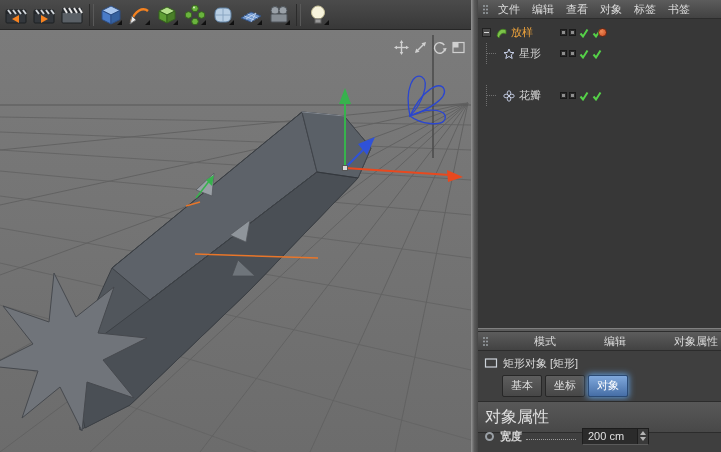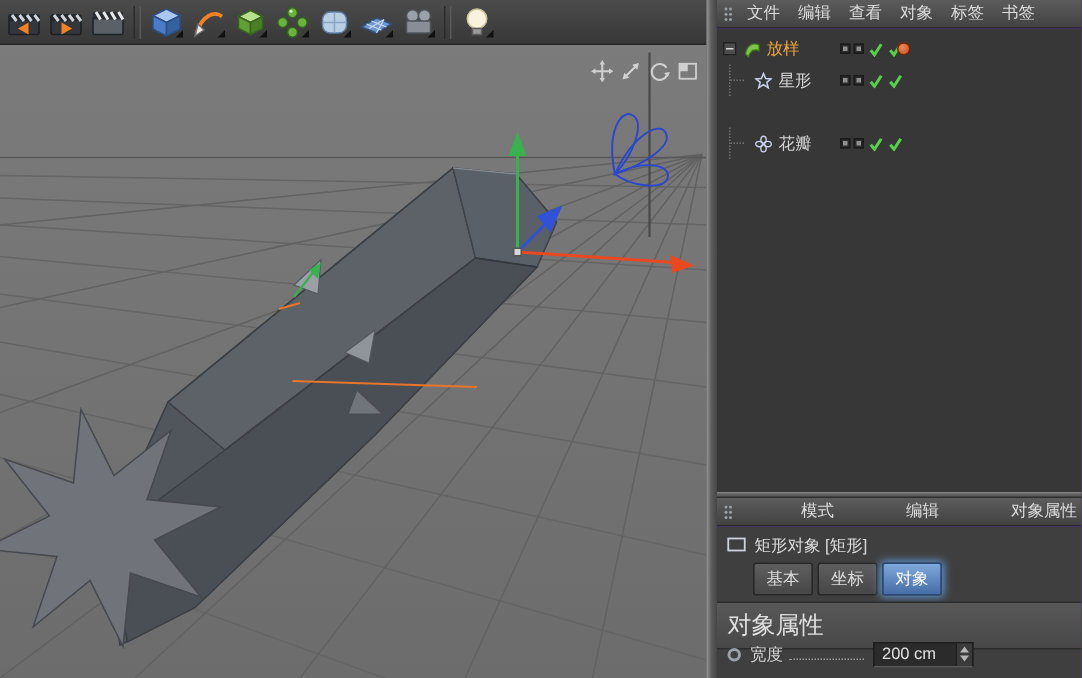--- a/index.html
+++ b/index.html
@@ -58,21 +58,21 @@
   .tabs { position:absolute; left:24px; top:24px; display:flex; gap:3px;text-align:center; }
   .tab { font-size:11px; color:#dedede; padding:2px 8px 3px; background:linear-gradient(#5e5e5e,#474747);
     border:1px solid #272727; border-radius:2px; }
   .tab.active { background:linear-gradient(#7fa8dc,#466ea6); color:#fff; border-color:#2a4a75;
     box-shadow:0 0 6px 1px #5f9ad8; }
   .section-hdr { position:absolute; left:0; top:50px; width:243px; height:32px;
     background:linear-gradient(#585858,#484848); border-top:1px solid #2c2c2c; border-bottom:1px solid #2c2c2c;
     display:flex; align-items:center; padding-left:7px; font-size:16px; color:#e0e0e0; }
   .prop-row { position:absolute; left:0; top:73px; width:243px; height:24px; display:flex; align-items:center; padding-left:7px; font-size:11px; color:#d8d8d8; }
   .key-circle { width:9px; height:9px; border:2px solid #9aa0a6; border-radius:50%; margin-right:6px; }
-  .prop-label { margin-right:4px; }
+  .prop-label { margin-right:4px;font-weight:bold; }
   .leader-dots { width:50px; height:8px; border-bottom:1px dotted #9a9a9a; margin-right:6px; }
   .value-field { width:67px; height:17px; background:#2b2b2b; border:1px solid #1d1d1d; border-bottom-color:#5a5a5a;
     display:flex; align-items:center; }
   .value-field .val { flex:1; padding-left:5px; color:#e0e0e0; font-size:11px; white-space:nowrap; }
   .spinner { width:11px; height:100%; border-left:1px solid #1d1d1d; display:flex; flex-direction:column; align-items:center; justify-content:center; gap:2px; background:#3a3a3a; }
   .arr-up { width:0; height:0; border-left:3px solid transparent; border-right:3px solid transparent; border-bottom:4px solid #b5b5b5; }
   .arr-dn { width:0; height:0; border-left:3px solid transparent; border-right:3px solid transparent; border-top:4px solid #b5b5b5; }
 </style>
 </head>
 <body>

